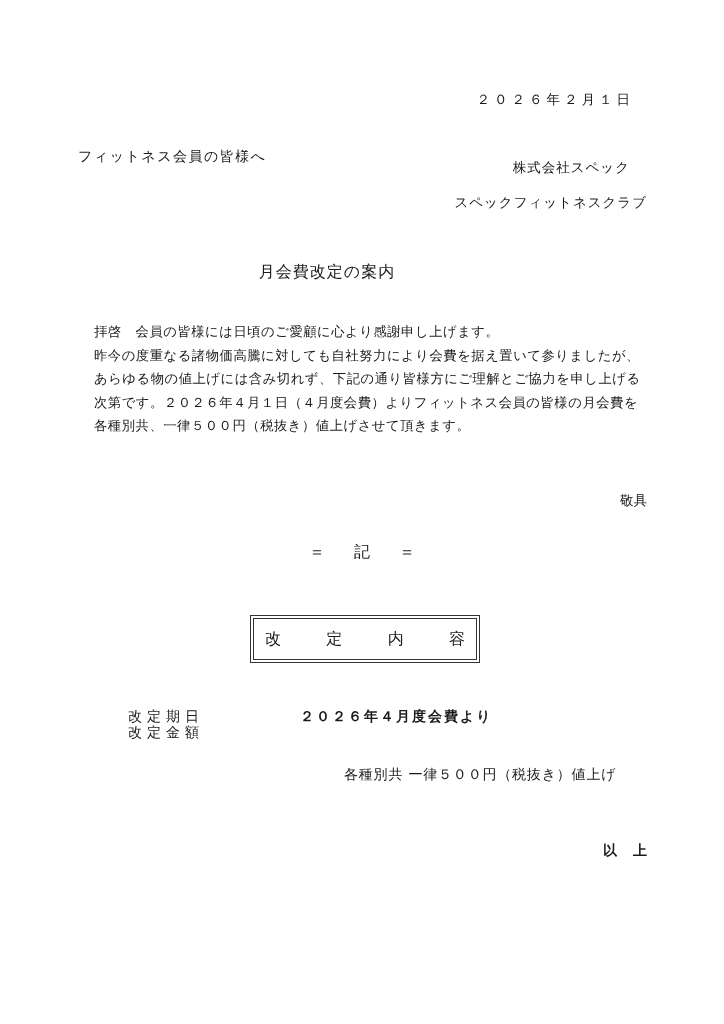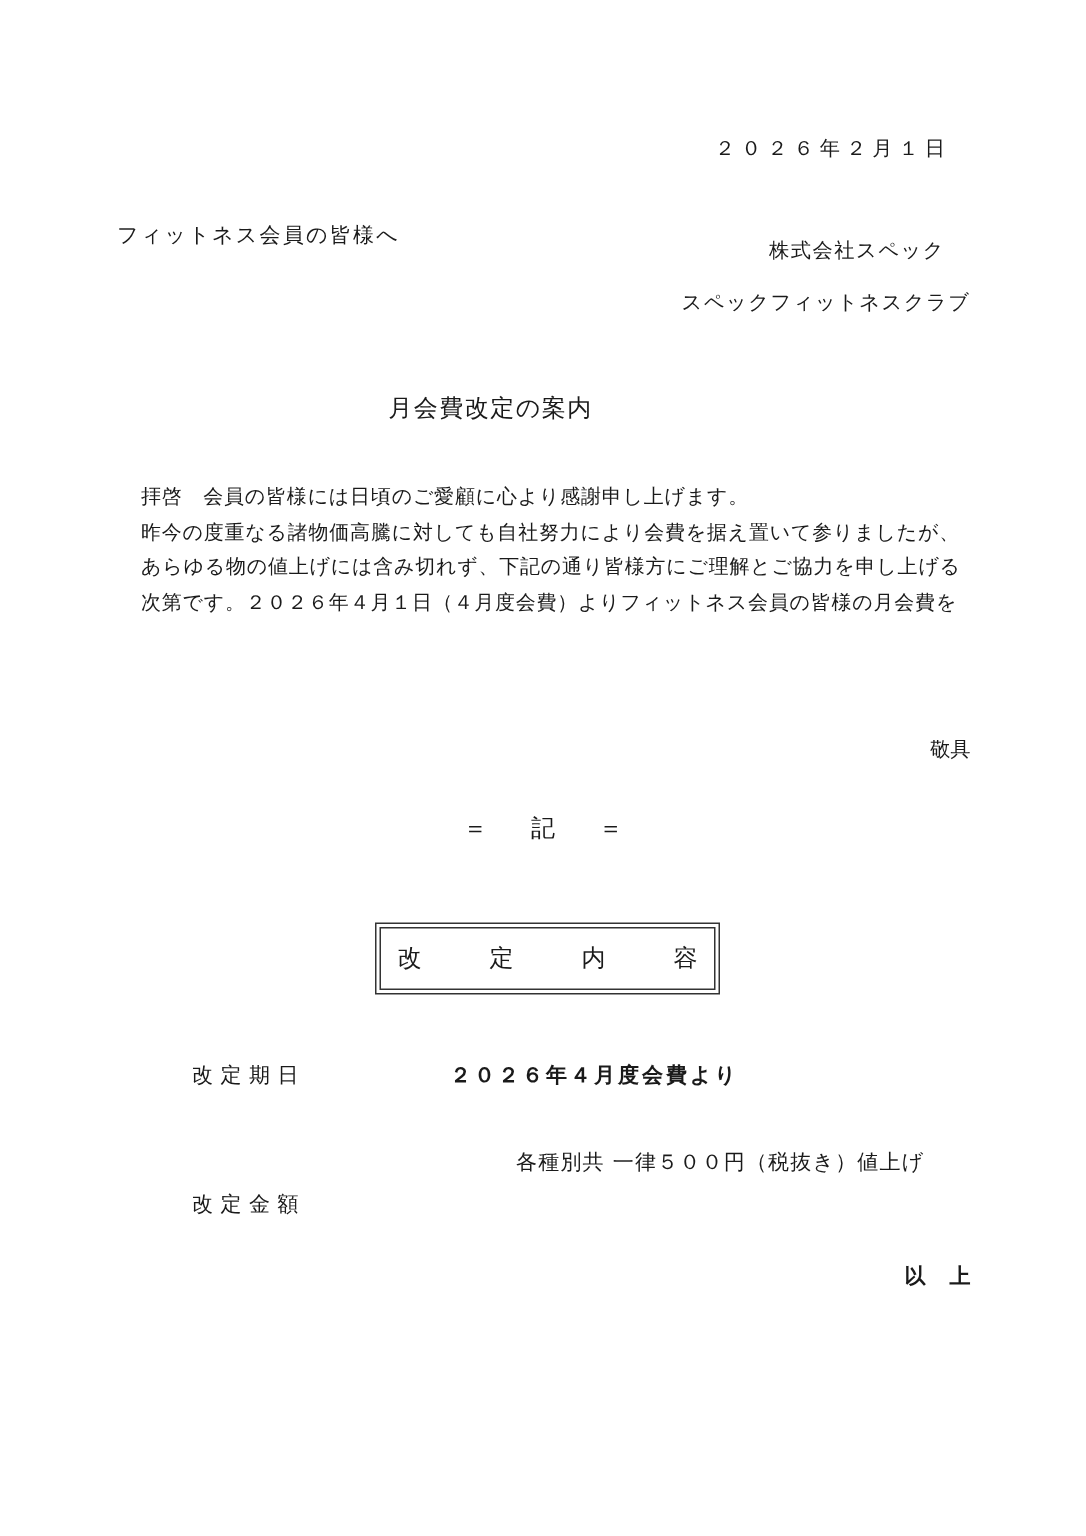--- a/index.html
+++ b/index.html
@@ -27,41 +27,42 @@
     }
     #box .inner {
       width: 100%; height: 100%; box-sizing: border-box;
       display: flex; justify-content: space-between; align-items: center;
       padding: 0 10px; font-size: 16px;
     }
     .row-label { left: 128px; font-size: 14px; letter-spacing: 5px; }
     .row-value { left: 300px; font-size: 14px; }
     #r1l { top: 708px; }
     #r1v { top: 708px; letter-spacing: 2px; font-weight: bold; }
-    #r2l { top: 794px; }
+    #r2l { top: 724px; }
     #r2v { top: 766px; letter-spacing: 0.8px; margin-left: 44px; }
     #ijo { top: 842px; right: 77px; font-size: 14px; font-weight: bold; }
     #ijo span { margin-left: 16px; }
     #ijo span:first-child { margin-left: 0; }
   </style>
 </head>
 <body>
 
 <div class="abs t14" id="date">２０２６年２月１日</div>
 <div class="abs" id="addressee">フィットネス会員の皆様へ</div>
 <div class="abs t14" id="company">株式会社スペック</div>
 <div class="abs t14" id="club">スペックフィットネスクラブ</div>
 
 <div class="abs" id="title">月会費改定の案内</div>
 
 <div class="abs" id="body">
   <div class="para-line">拝啓　会員の皆様には日頃のご愛顧に心より感謝申し上げます。</div>
   <div class="para-line">昨今の度重なる諸物価高騰に対しても自社努力により会費を据え置いて参りましたが、</div>
   <div class="para-line">あらゆる物の値上げには含み切れず、下記の通り皆様方にご理解とご協力を申し上げる</div>
   <div class="para-line">次第です。２０２６年４月１日（４月度会費）よりフィットネス会員の皆様の月会費を</div>
+  <div class="para-line">各種別共、一律５００円（税抜き）値上げさせて頂きます。</div>
 </div>
 
 <div class="abs t14" id="keigu">敬具</div>
 
 <div class="abs" id="ki">
   <span>＝</span>
   <span>記</span>
   <span>＝</span>
 </div>
 

